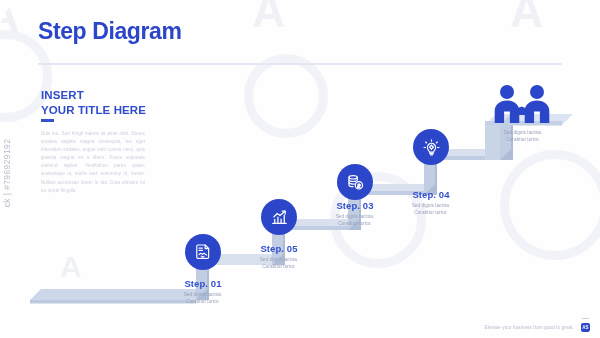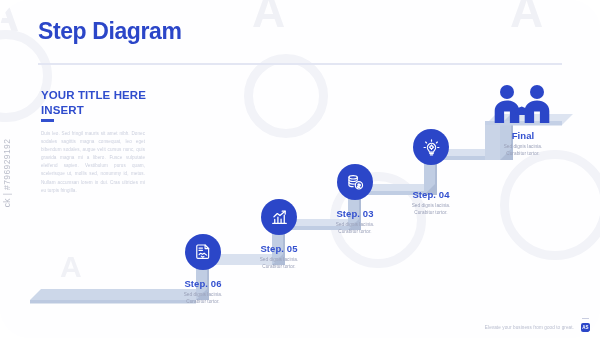--- a/index.html
+++ b/index.html
@@ -166,22 +166,22 @@
   <div class="wm-ring" style="left:330px; top:172px; width:96px; height:96px;"></div>
   <div class="wm-ring" style="left:500px; top:150px; width:110px; height:110px;"></div>
   <div class="wm-ring" style="left:-40px; top:30px; width:92px; height:92px;"></div>
   <div class="wm wm-a" style="left:60px; top:250px; font-size:30px;">A</div>
   <div class="wm-side">ck | #796929192</div>
 
   <div class="page-title">Step Diagram</div>
   <div class="title-rule"></div>
 
   <div class="insert-title">
+    <div>INSERT</div>
     <div>YOUR TITLE HERE</div>
-    <div>INSERT</div>
   </div>
   <div class="insert-dash"></div>
   <div class="body-copy">Duis leo. Sed fringil mauris sit amet nibh. Donec sodales sagittis magna consequat, leo eget bibendum sodales, augue velit cursus nunc, quis gravida magna mi a libero. Fusce vulputate eleifend sapien. Vestibulum purus quam, scelerisque ut, mollis sed, nonummy id, metus. Nullam accumsan lorem in dui. Cras ultricies mi eu turpis fringilla.</div>
 
   <svg class="stairs" viewBox="0 0 600 338" width="600" height="338">
     <defs>
       <linearGradient id="topG" x1="0" y1="0" x2="0" y2="1">
         <stop offset="0" stop-color="#d7dfee"></stop>
         <stop offset="1" stop-color="#c4d0e6"></stop>
       </linearGradient>
@@ -223,21 +223,21 @@
       <svg width="19" height="19" viewBox="0 0 24 24" fill="none" stroke="#ffffff" stroke-width="1.5" stroke-linecap="round" stroke-linejoin="round">
         <path d="M5 2.5h9l4.5 4.5v11a1.5 1.5 0 0 1-1.5 1.5H5A1.5 1.5 0 0 1 3.5 18V4A1.5 1.5 0 0 1 5 2.5z"></path>
         <path d="M14 2.5V7h4.5"></path>
         <path d="M6.3 6.4h4.4M6.3 9.2h4.4"></path>
         <path d="M6.5 14.6l2-1.6 2.2 1.3 2.1-1.4 3.2 2.4"></path>
         <path d="M9.2 16.6l1.8 1.4 1.6-1.1"></path>
       </svg>
     </span>
   </div>
   <div class="step-label" style="left:148px; top:278px;">
-    <div class="st-name">Step. 06</div>
+    <div class="st-name">Step. 01</div>
     <div class="st-desc">
       <div>Sed dignis lacinia.</div>
       <div>Curabitur tortor.</div>
     </div>
   </div>
 
   <div class="icon-circle" style="left:261px; top:199px;">
     <span>
       <svg width="19" height="19" viewBox="0 0 24 24" fill="none" stroke="#ffffff" stroke-width="1.6" stroke-linecap="round" stroke-linejoin="round">
         <path d="M3.5 19.5h17"></path>
@@ -260,21 +260,21 @@
       <svg width="19" height="19" viewBox="0 0 24 24" fill="none" stroke="#ffffff" stroke-width="1.5" stroke-linecap="round" stroke-linejoin="round">
         <ellipse cx="9" cy="5.4" rx="5.3" ry="2.2"></ellipse>
         <path d="M3.7 5.4v3.1c0 1.2 2.4 2.2 5.3 2.2s5.3-1 5.3-2.2V5.4"></path>
         <path d="M3.7 8.7v3.1c0 1.2 2.4 2.2 5.3 2.2 .6 0 1.2 0 1.7-.1"></path>
         <path d="M3.7 12v3.1c0 1.2 2.4 2.2 5.3 2.2"></path>
         <circle cx="16.3" cy="15.6" r="4.6"></circle>
         <path d="M16.3 13.3v4.6M15 14.4h2.2a.95.95 0 0 1 0 1.9h-1.8a.95.95 0 0 0 0 1.9h2.2"></path>
       </svg>
     </span>
   </div>
-  <div class="step-label" style="left:300px; top:208px;">
+  <div class="step-label" style="left:300px; top:200px;">
     <div class="st-name">Step. 03</div>
     <div class="st-desc">
       <div>Sed dignis lacinia.</div>
       <div>Curabitur tortor.</div>
     </div>
   </div>
 
   <div class="icon-circle" style="left:413px; top:129px;">
     <span>
       <svg width="19" height="19" viewBox="0 0 24 24" fill="none" stroke="#ffffff" stroke-width="1.5" stroke-linecap="round" stroke-linejoin="round">
@@ -303,21 +303,20 @@
 
         <circle cx="50" cy="9" r="7"></circle>
         <path d="M50 17.5c-7.2 0-12.3 4.2-12.3 10.6V40h9.4V28.4h5.8V40h9.4V28.1C62.3 21.7 57.2 17.5 50 17.5z"></path>
 
         <path d="M27 26.5l7.8-3.1 3.4 1.6 6.4-2.4 2.2 4.2-7.2 3.1-3.6-1.5-7.1 2.9z"></path>
         <rect x="30" y="27.5" width="12" height="4.4" rx="2.2"></rect>
       </svg>
     </span>
   </div>
   <div class="step-label final-label" style="left:468px; top:130px;">
-    <div class="st-name">Final</div>
     <div class="st-desc">
       <div>Sed dignis lacinia.</div>
       <div>Curabitur tortor.</div>
     </div>
   </div>
 
   <div class="footer-tick"></div>
   <div class="footer-note">Elevate your business from good to great.</div>
   <div class="footer-badge">AS</div>
 

